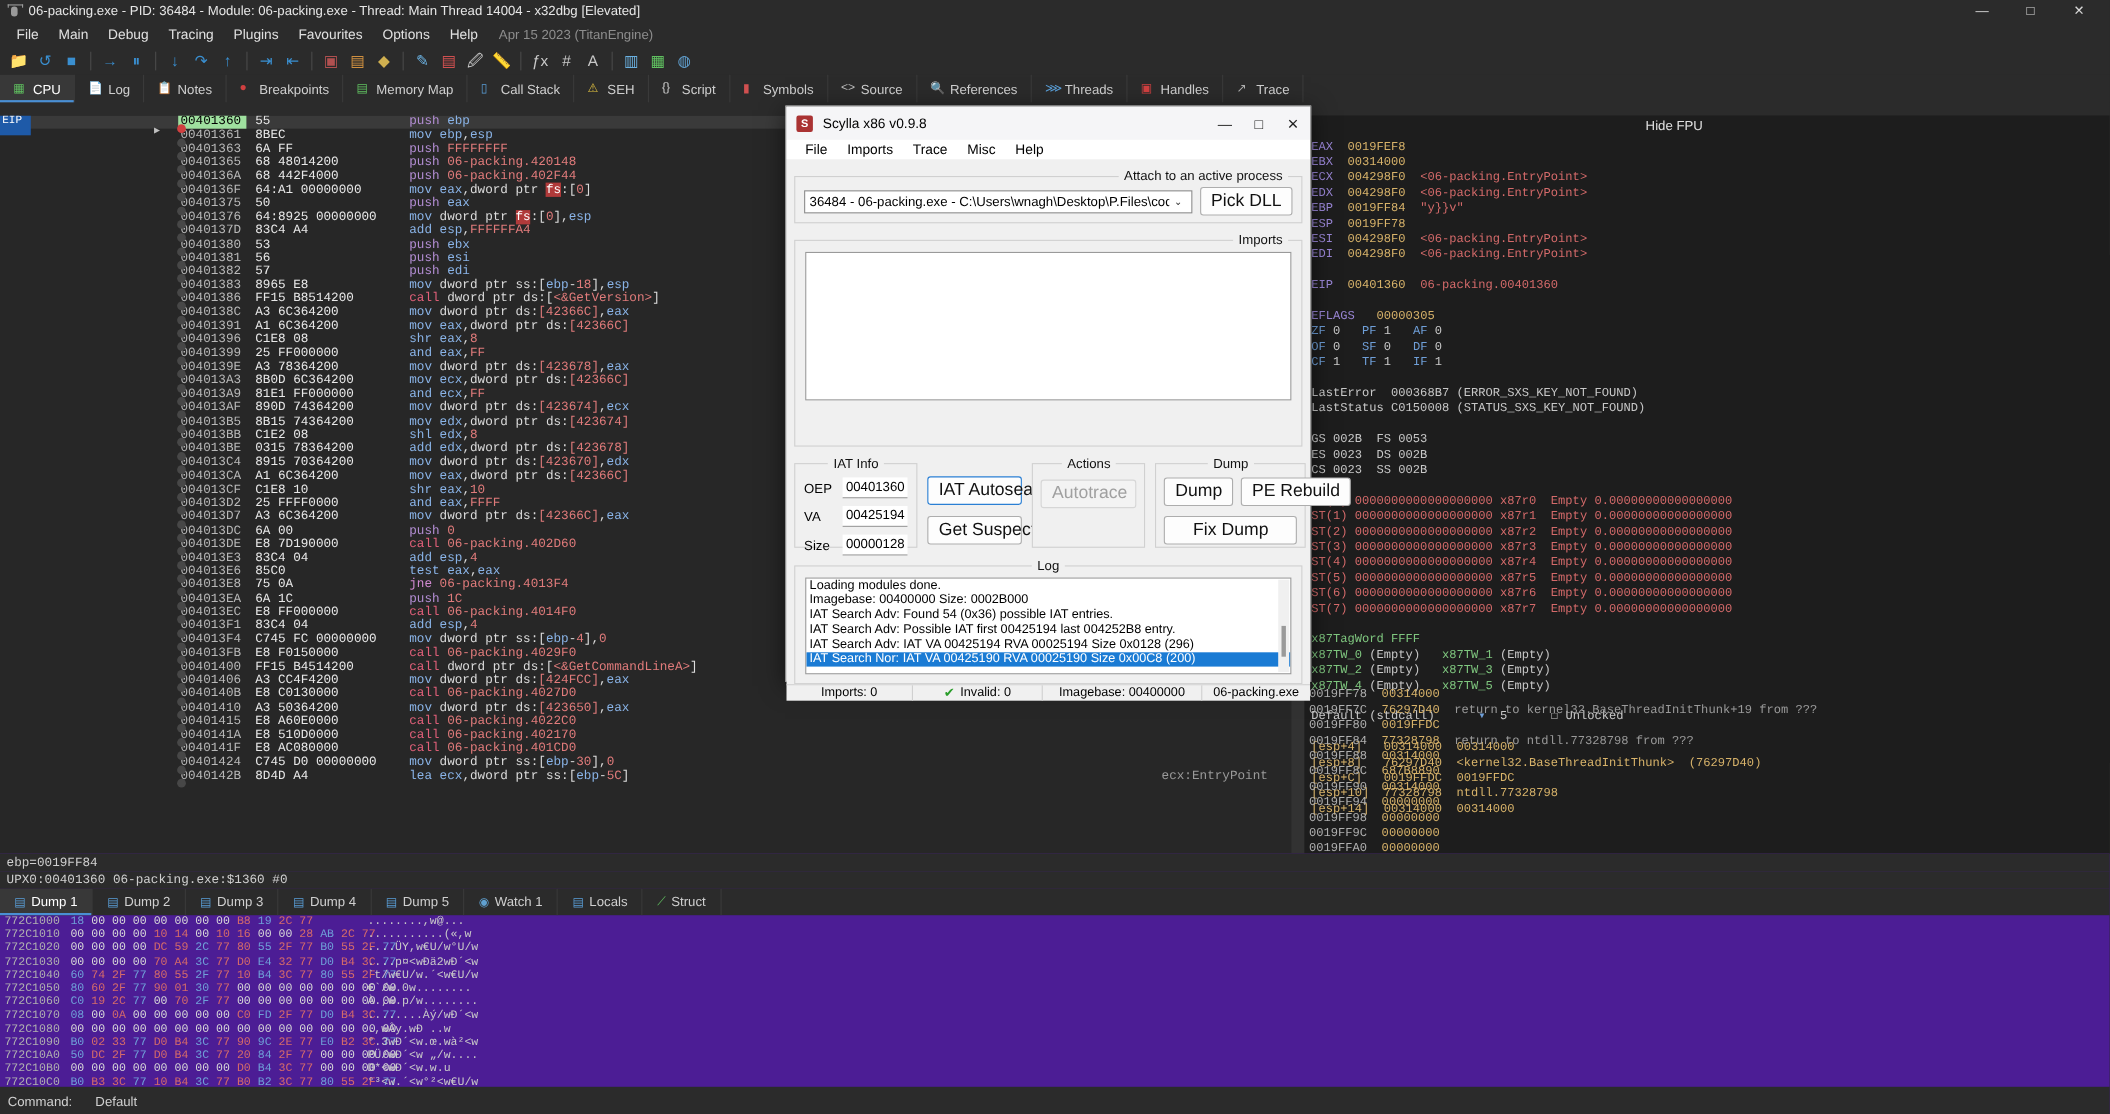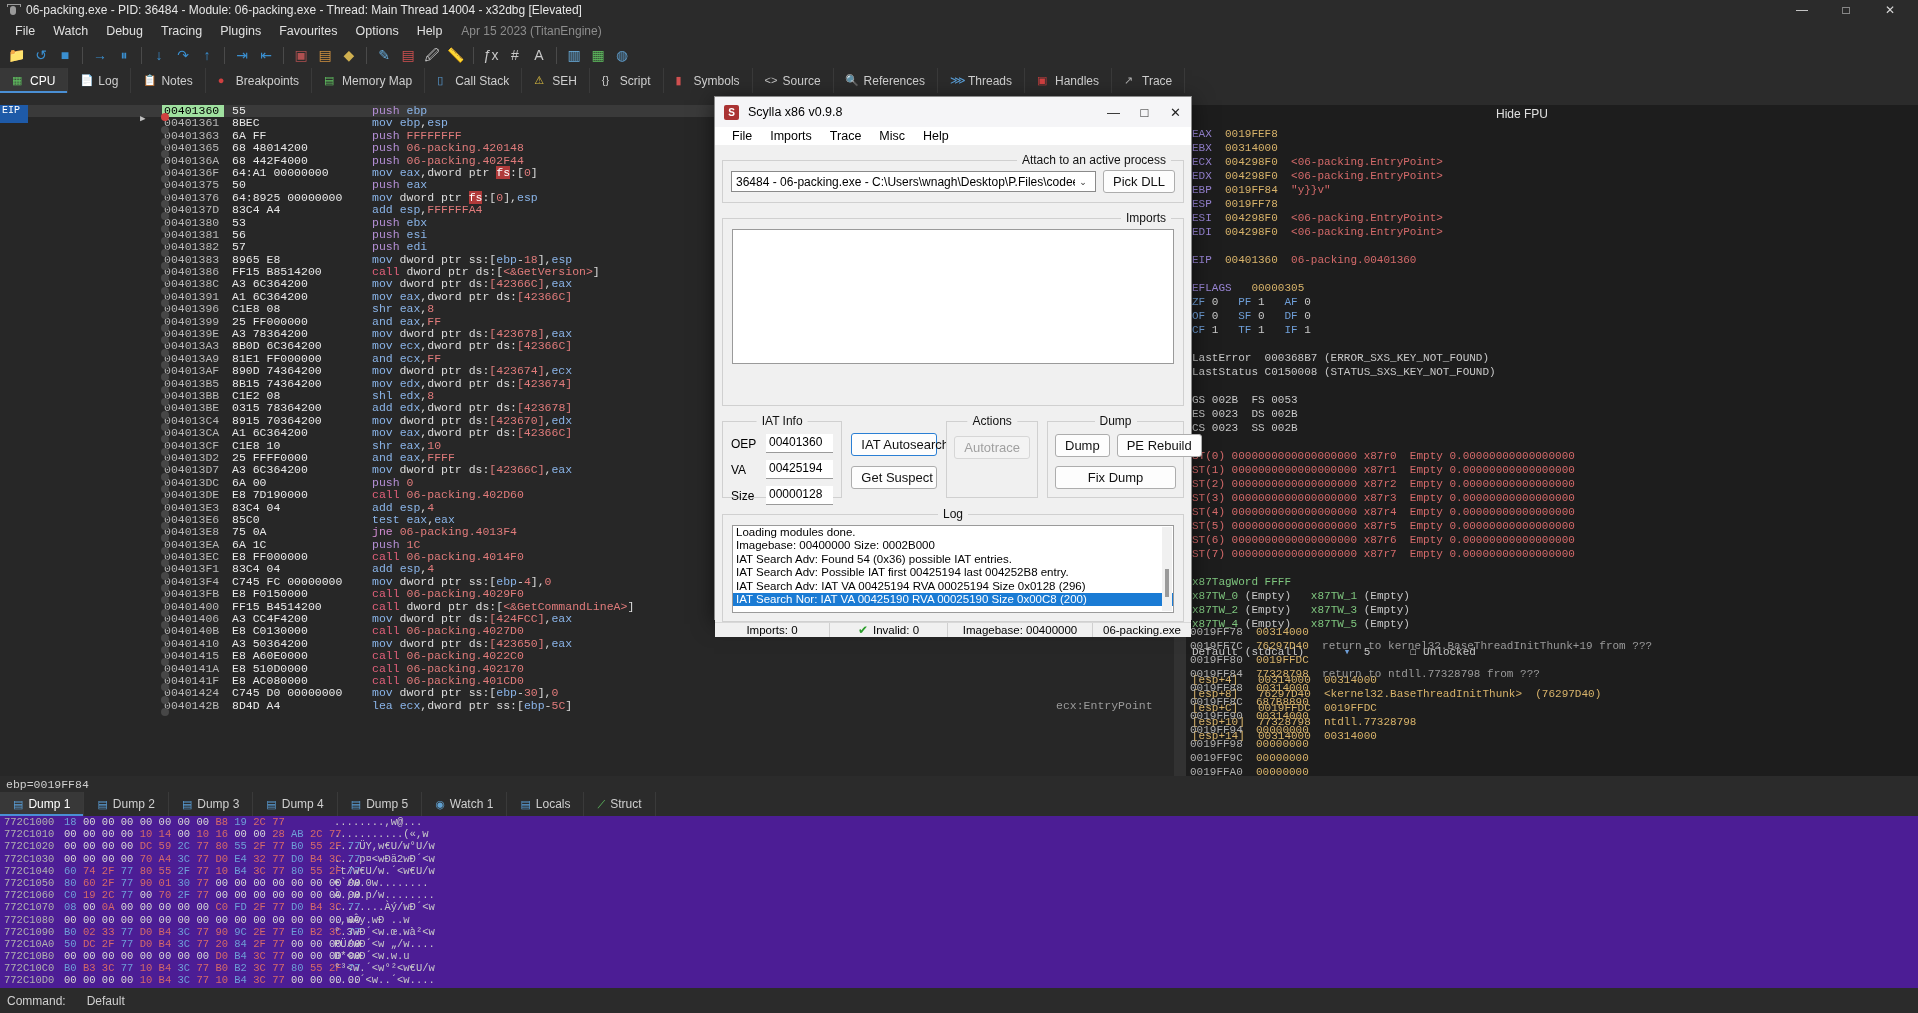--- a/index.html
+++ b/index.html
@@ -111,21 +111,21 @@
   .gbox > .lg { position:absolute; top:-8px; right:12px; background:#f0f0f0; padding:0 5px;
     font-size:12px; color:#111; }
   .gbox > .lgc { position:absolute; top:-8px; left:50%; transform:translateX(-50%);
     background:#f0f0f0; padding:0 5px; font-size:12px; color:#111; }
 
   .cbrow { display:flex; gap:7px; padding:9px 8px; align-items:center; }
   .combo { flex:1; height:21px; background:#fff; border:1px solid #8a8a8a; display:flex;
     align-items:center; padding:0 4px; font-size:12px; overflow:hidden; white-space:nowrap; }
   .combo .txt { flex:1; overflow:hidden; text-overflow:clip; }
   .combo .arw { width:16px; text-align:center; color:#333; font-size:9px; flex:none; }
-  .btn { border:1px solid #adadad; background:#fdfdfd; border-radius:3px; font-size:13px;
+  .btn { border:1px solid #adadad; background:#fdfdfd; border-radius:3px; font-size:16px;
     padding:3px 9px; color:#111; white-space:nowrap; }
   .btn.disabled { color:#a0a0a0; background:#f3f3f3; border-color:#d6d6d6; }
   .btn.focus { border:1.6px solid #2a7fd4; }
 
   .listbox { background:#fff; border:1px solid #9a9a9a; }
 
   .iatrow { display:flex; align-items:center; gap:7px; margin-bottom:7px; }
   .iatlbl { width:28px; font-size:12px; }
   .iatfield { flex:1; height:19px; background:#fff; border-bottom:1px solid #9a9a9a;
     padding:1px 3px; font-size:12px; }
@@ -163,21 +163,21 @@
     <span class="ttext">06-packing.exe - PID: 36484 - Module: 06-packing.exe - Thread: Main Thread 14004 - x32dbg [Elevated]</span>
     <span class="winbtns">
       <span class="winbtn">—</span>
       <span class="winbtn">□</span>
       <span class="winbtn close">✕</span>
     </span>
   </div>
 
   <div class="menubar">
     <span class="mi">File</span>
-    <span class="mi">Watch</span>
+    <span class="mi">Main</span>
     <span class="mi">Debug</span>
     <span class="mi">Tracing</span>
     <span class="mi">Plugins</span>
     <span class="mi">Favourites</span>
     <span class="mi">Options</span>
     <span class="mi">Help</span>
     <span class="ver">Apr 15 2023 (TitanEngine)</span>
   </div>
 
   <div class="toolbar" id="toolbar">
@@ -283,20 +283,21 @@
   </div>
 
   <div id="rightpane">
     <div style="position:absolute;left:310px;top:2px;font-size:12px;color:#e0e0e0">Hide FPU</div>
     <div class="rg" id="reg-list" style="position:absolute;left:6px;top:22px;"><div><span class="rn">EAX</span>  <span class="rv">0019FEF8</span></div><div><span class="rn">EBX</span>  <span class="rv">00314000</span></div><div><span class="rn">ECX</span>  <span class="rv">004298F0</span>  <span class="rc">&lt;06-packing.EntryPoint&gt;</span></div><div><span class="rn">EDX</span>  <span class="rv">004298F0</span>  <span class="rc">&lt;06-packing.EntryPoint&gt;</span></div><div><span class="rn">EBP</span>  <span class="rv">0019FF84</span>  <span class="rc">"y}}v"</span></div><div><span class="rn">ESP</span>  <span class="rv">0019FF78</span></div><div><span class="rn">ESI</span>  <span class="rv">004298F0</span>  <span class="rc">&lt;06-packing.EntryPoint&gt;</span></div><div><span class="rn">EDI</span>  <span class="rv">004298F0</span>  <span class="rc">&lt;06-packing.EntryPoint&gt;</span></div><div>&nbsp;</div><div><span class="rn">EIP</span>  <span class="rv">00401360</span>  <span class="rc">06-packing.00401360</span></div><div>&nbsp;</div><div><span class="rn">EFLAGS</span>   <span class="rv">00000305</span></div><div><span class="rb">ZF</span> <span class="rw">0</span>   <span class="rb">PF</span> <span class="rw">1</span>   <span class="rb">AF</span> <span class="rw">0</span></div><div><span class="rb">OF</span> <span class="rw">0</span>   <span class="rb">SF</span> <span class="rw">0</span>   <span class="rb">DF</span> <span class="rw">0</span></div><div><span class="rb">CF</span> <span class="rw">1</span>   <span class="rb">TF</span> <span class="rw">1</span>   <span class="rb">IF</span> <span class="rw">1</span></div><div>&nbsp;</div><div><span class="rw">LastError  000368B7 (ERROR_SXS_KEY_NOT_FOUND)</span></div><div><span class="rw">LastStatus C0150008 (STATUS_SXS_KEY_NOT_FOUND)</span></div><div>&nbsp;</div><div><span class="rw">GS 002B  FS 0053</span></div><div><span class="rw">ES 0023  DS 002B</span></div><div><span class="rw">CS 0023  SS 002B</span></div><div>&nbsp;</div><div><span class="rc">ST(0) 0000000000000000000</span> <span class="rc">x87r0  Empty 0.00000000000000000</span></div><div><span class="rc">ST(1) 0000000000000000000</span> <span class="rc">x87r1  Empty 0.00000000000000000</span></div><div><span class="rc">ST(2) 0000000000000000000</span> <span class="rc">x87r2  Empty 0.00000000000000000</span></div><div><span class="rc">ST(3) 0000000000000000000</span> <span class="rc">x87r3  Empty 0.00000000000000000</span></div><div><span class="rc">ST(4) 0000000000000000000</span> <span class="rc">x87r4  Empty 0.00000000000000000</span></div><div><span class="rc">ST(5) 0000000000000000000</span> <span class="rc">x87r5  Empty 0.00000000000000000</span></div><div><span class="rc">ST(6) 0000000000000000000</span> <span class="rc">x87r6  Empty 0.00000000000000000</span></div><div><span class="rc">ST(7) 0000000000000000000</span> <span class="rc">x87r7  Empty 0.00000000000000000</span></div><div>&nbsp;</div><div><span class="rg2">x87TagWord FFFF</span></div><div><span class="rg2">x87TW_0</span> <span class="rw">(Empty)</span>   <span class="rg2">x87TW_1</span> <span class="rw">(Empty)</span></div><div><span class="rg2">x87TW_2</span> <span class="rw">(Empty)</span>   <span class="rg2">x87TW_3</span> <span class="rw">(Empty)</span></div><div><span class="rg2">x87TW_4</span> <span class="rw">(Empty)</span>   <span class="rg2">x87TW_5</span> <span class="rw">(Empty)</span></div><div>&nbsp;</div><div><span class="rw">Default (stdcall)</span>      <span class="rb">▾</span>  <span class="rw">5</span>      <span class="rw">☐ Unlocked</span></div><div>&nbsp;</div><div><span class="rv">[esp+4]   00314000  00314000</span></div><div><span class="rv">[esp+8]   76297D40  &lt;kernel32.BaseThreadInitThunk&gt;  (76297D40)</span></div><div><span class="rv">[esp+C]   0019FFDC  0019FFDC</span></div><div><span class="rv">[esp+10]  77328798  ntdll.77328798</span></div><div><span class="rv">[esp+14]  00314000  00314000</span></div></div>
     <div class="rg" id="stack-list" style="position:absolute;left:4px;top:520px;"><div><span class="st-a">0019FF78</span>  <span class="st-v">00314000</span></div><div><span class="st-a">0019FF7C</span>  <span class="st-v">76297D40</span>  <span class="st-c">return to kernel32.BaseThreadInitThunk+19 from ???</span></div><div><span class="st-a">0019FF80</span>  <span class="st-v">0019FFDC</span></div><div><span class="st-a">0019FF84</span>  <span class="st-v">77328798</span>  <span class="st-c">return to ntdll.77328798 from ???</span></div><div><span class="st-a">0019FF88</span>  <span class="st-v">00314000</span></div><div><span class="st-a">0019FF8C</span>  <span class="st-v">687B8890</span></div><div><span class="st-a">0019FF90</span>  <span class="st-v">00314000</span></div><div><span class="st-a">0019FF94</span>  <span class="st-v">00000000</span></div><div><span class="st-a">0019FF98</span>  <span class="st-v">00000000</span></div><div><span class="st-a">0019FF9C</span>  <span class="st-v">00000000</span></div><div><span class="st-a">0019FFA0</span>  <span class="st-v">00000000</span></div></div>
   </div>
 
   <div id="bottom">
     <div class="infoline">ebp=0019FF84</div>
+    <div class="infoline">UPX0:00401360 06-packing.exe:$1360 #0</div>
     <div class="dumptabs" id="dump-tabs">
         <div class="dtab active">
           <span style="color: rgb(90, 159, 216); font-size: 11px;">▤</span>
           <span>Dump 1</span>
         </div>
         <div class="dtab">
           <span style="color: rgb(90, 159, 216); font-size: 11px;">▤</span>
           <span>Dump 2</span>
         </div>
         <div class="dtab">

